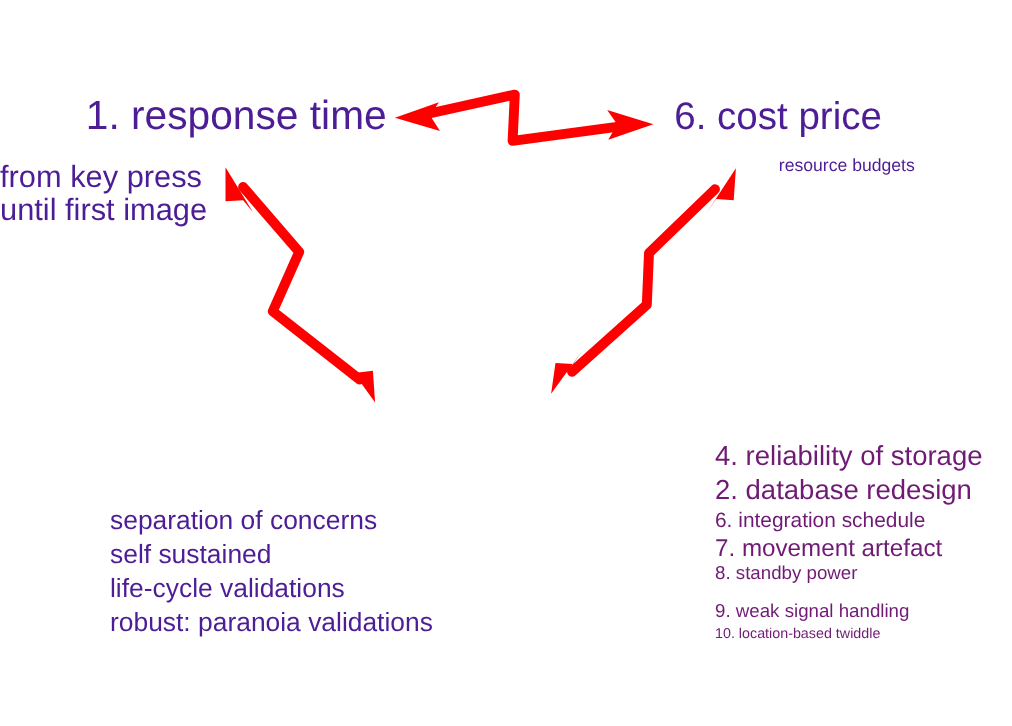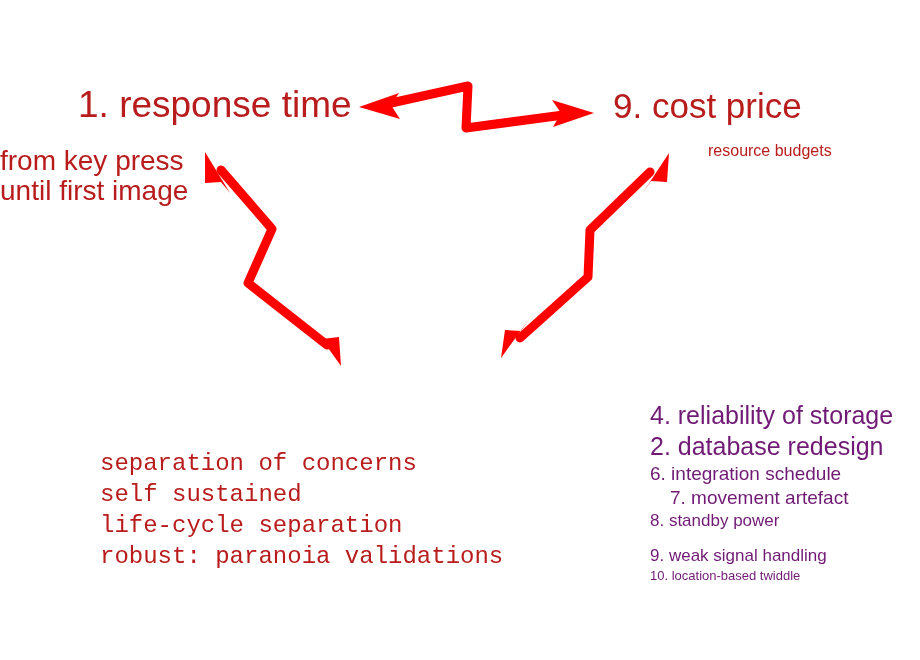--- a/index.html
+++ b/index.html
@@ -21,49 +21,49 @@
     position: absolute;
     left: 0;
     top: 0;
     width: 920px;
     height: 660px;
     pointer-events: none;
   }
   .txt {
     position: absolute;
     white-space: nowrap;
-    color: #b91c1c;
+    color: #4c1d95;
     line-height: 1.0;
   }
 
   
   #heading-1 { left: 78px;  top: 86px;  font-size: 37px; }
   #heading-2 { left: 613px; top: 88px;  font-size: 35px; }
   #heading-3 { left: 138px; top: 392px; font-size: 35px; }
 
   
   #note-response { left: 0px;   top: 146px; font-size: 28px; line-height: 30px; }
   #note-cost     { left: 708px; top: 143px; font-size: 16px; }
-  #note-layering { left: 100px; top: 448px; font-size: 24px; line-height: 31px; font-family: Liberation Mono, monospace; }
+  #note-layering { left: 100px; top: 458px; font-size: 24px; line-height: 31px; }
 
   
   #extra-list {
     position: absolute;
     left: 650px;
     top: 400px;
   }
   #extra-list .li {
     white-space: nowrap;
     color: #701a75;
     display: block;
   }
   #extra-list .li.s0 { font-size: 25px; line-height: 31px; }
   #extra-list .li.s1 { font-size: 25px; line-height: 31px; }
   #extra-list .li.s2 { font-size: 19px; line-height: 24px; }
-  #extra-list .li.s3 { font-size: 19px; line-height: 24px; margin-left: 20px; }
+  #extra-list .li.s3 { font-size: 22px; line-height: 24px; }
   #extra-list .li.s4 { font-size: 17px; line-height: 21px; }
   #extra-list .li.s5 { font-size: 17px; line-height: 22px; margin-top: 14px; }
   #extra-list .li.s6 { font-size: 13px; line-height: 17px; }
 </style>
 </head>
 <body>
 
 <div id="slide">
 
   <svg id="arrow-layer" viewBox="0 0 920 660" width="920" height="660" xmlns="http://www.w3.org/2000/svg">
@@ -82,34 +82,34 @@
 
     <g>
       <path d="M 520 338 L 588 277 L 590 230 L 650 172" fill="none" stroke="#ff0000" stroke-width="9" stroke-linecap="round" stroke-linejoin="round"></path>
       <path d="M 501 358 L 530 318 L 521 331 L 505 330 Z" fill="#ff0000"></path>
       <path d="M 669 153 L 642 194 L 651 181 L 667 182 Z" fill="#ff0000"></path>
     </g>
   </svg>
 
   <div class="txt" id="heading-1">1. response time</div>
 
-  <div class="txt" id="heading-2">9. cost price</div>
+  <div class="txt" id="heading-2">6. cost price</div>
 
 
   <div class="txt" id="note-response">
     <div>from key press</div>
     <div>until first image</div>
   </div>
 
   <div class="txt" id="note-cost">resource budgets</div>
 
   <div class="txt" id="note-layering">
     <div>separation of concerns</div>
     <div>self sustained</div>
-    <div>life-cycle separation</div>
+    <div>life-cycle validations</div>
     <div>robust: paranoia validations</div>
   </div>
 
   <div id="extra-list">
     <span class="li s0">4. reliability of storage</span>
     <span class="li s1">2. database redesign</span>
     <span class="li s2">6. integration schedule</span>
     <span class="li s3">7. movement artefact</span>
     <span class="li s4">8. standby power</span>
     <span class="li s5">9. weak signal handling</span>

